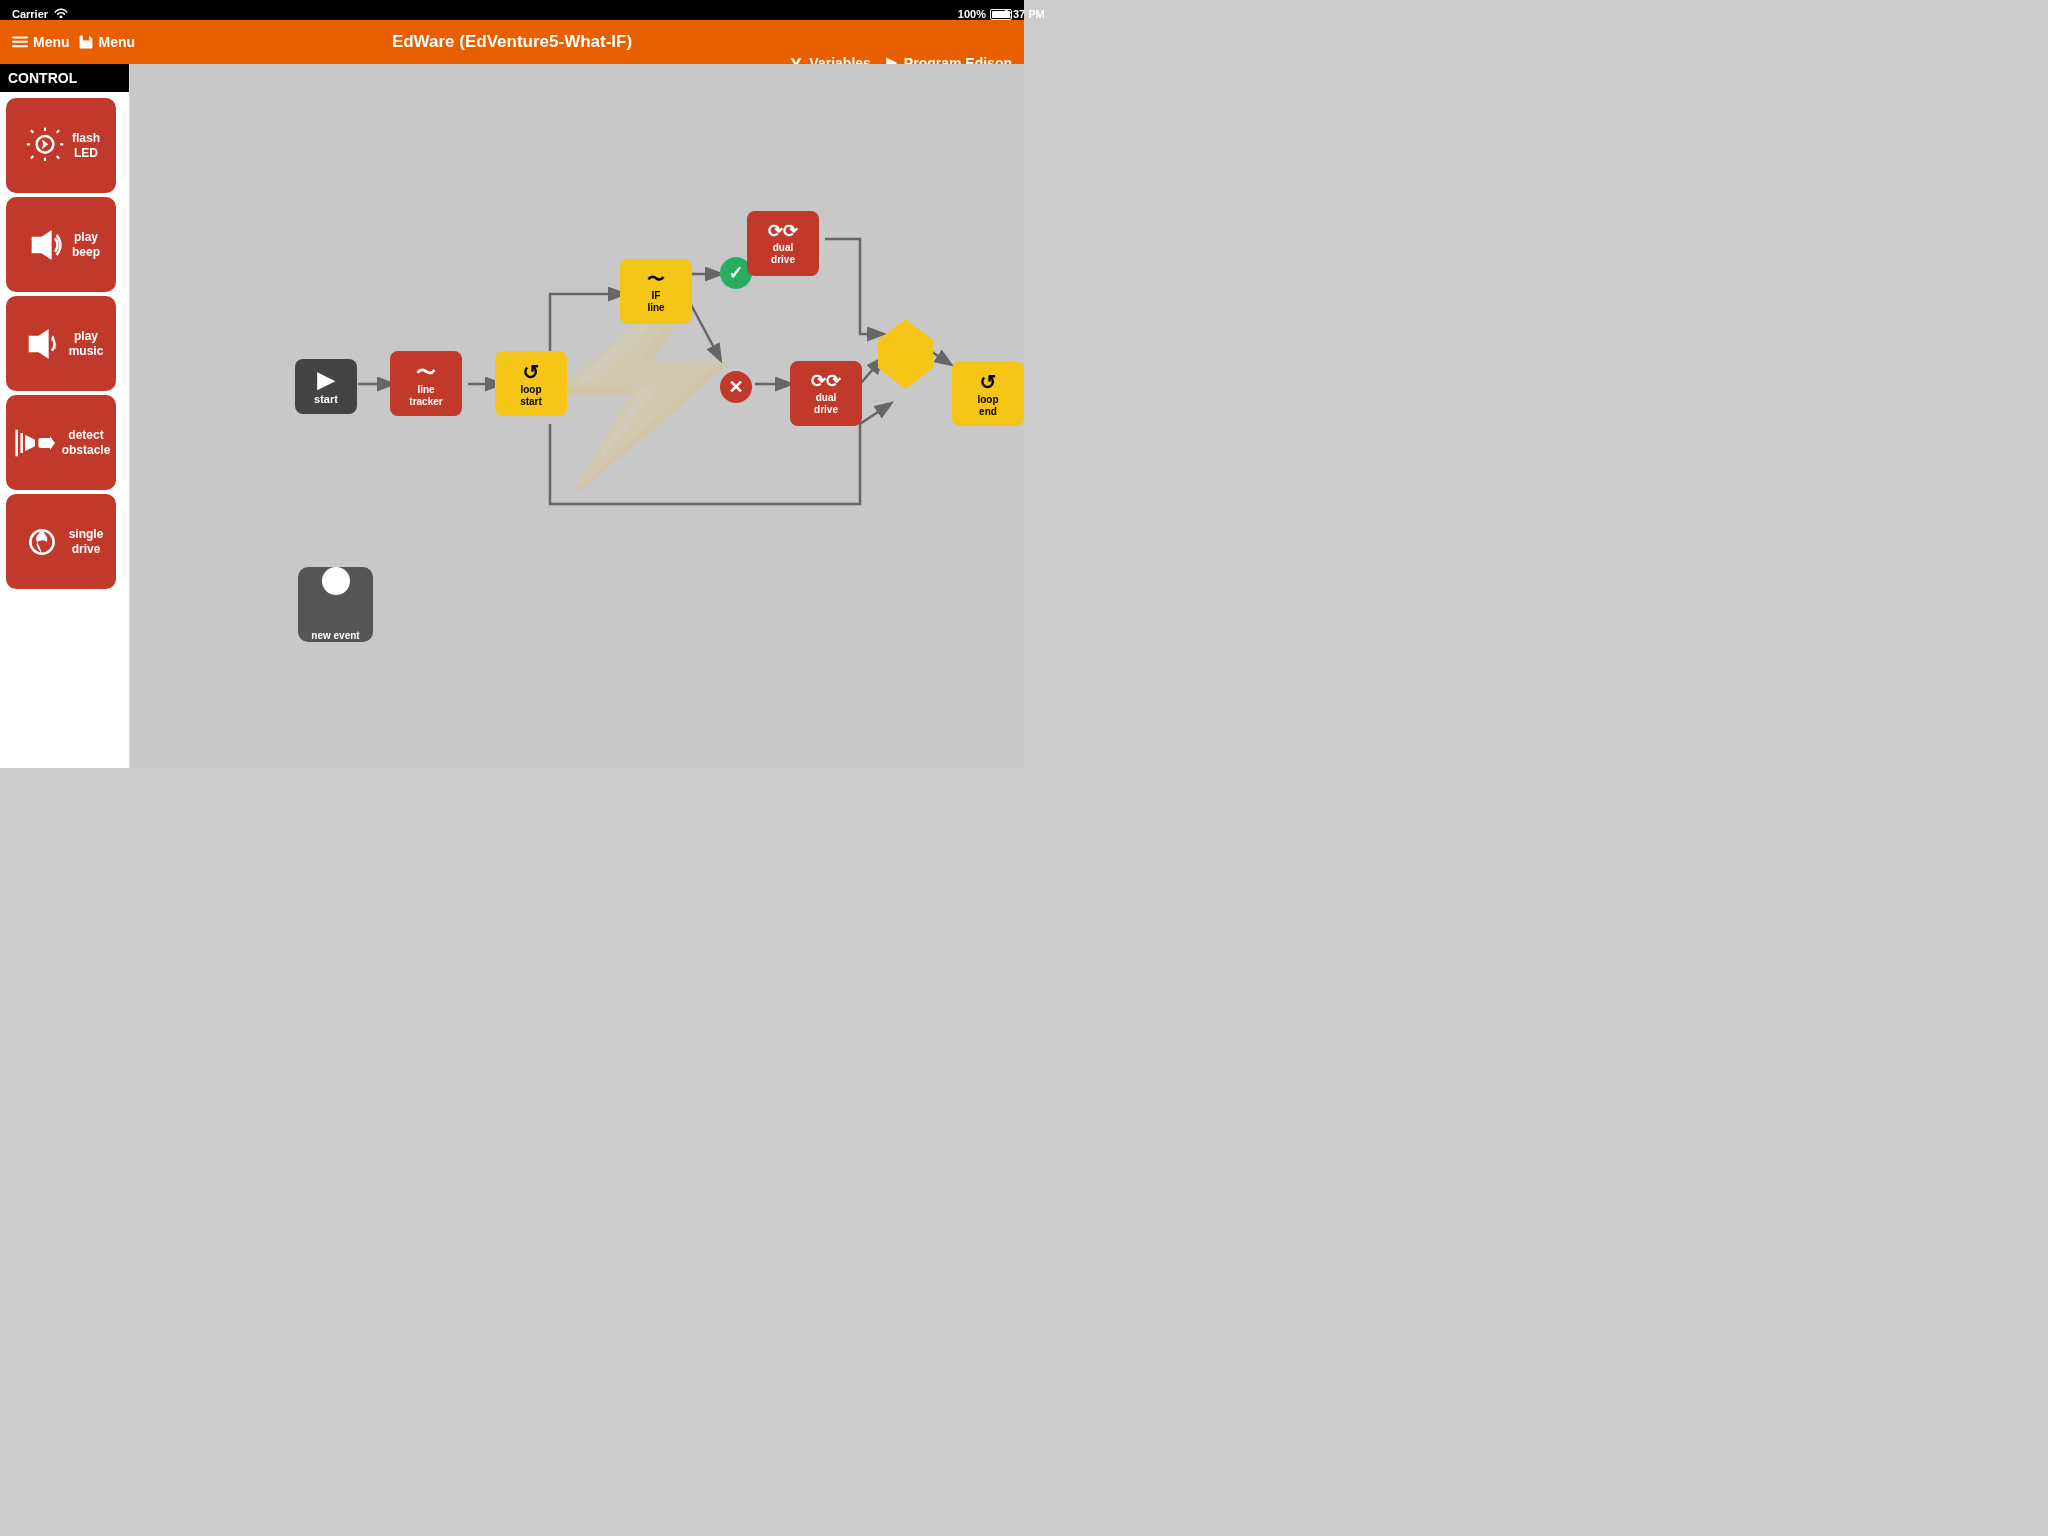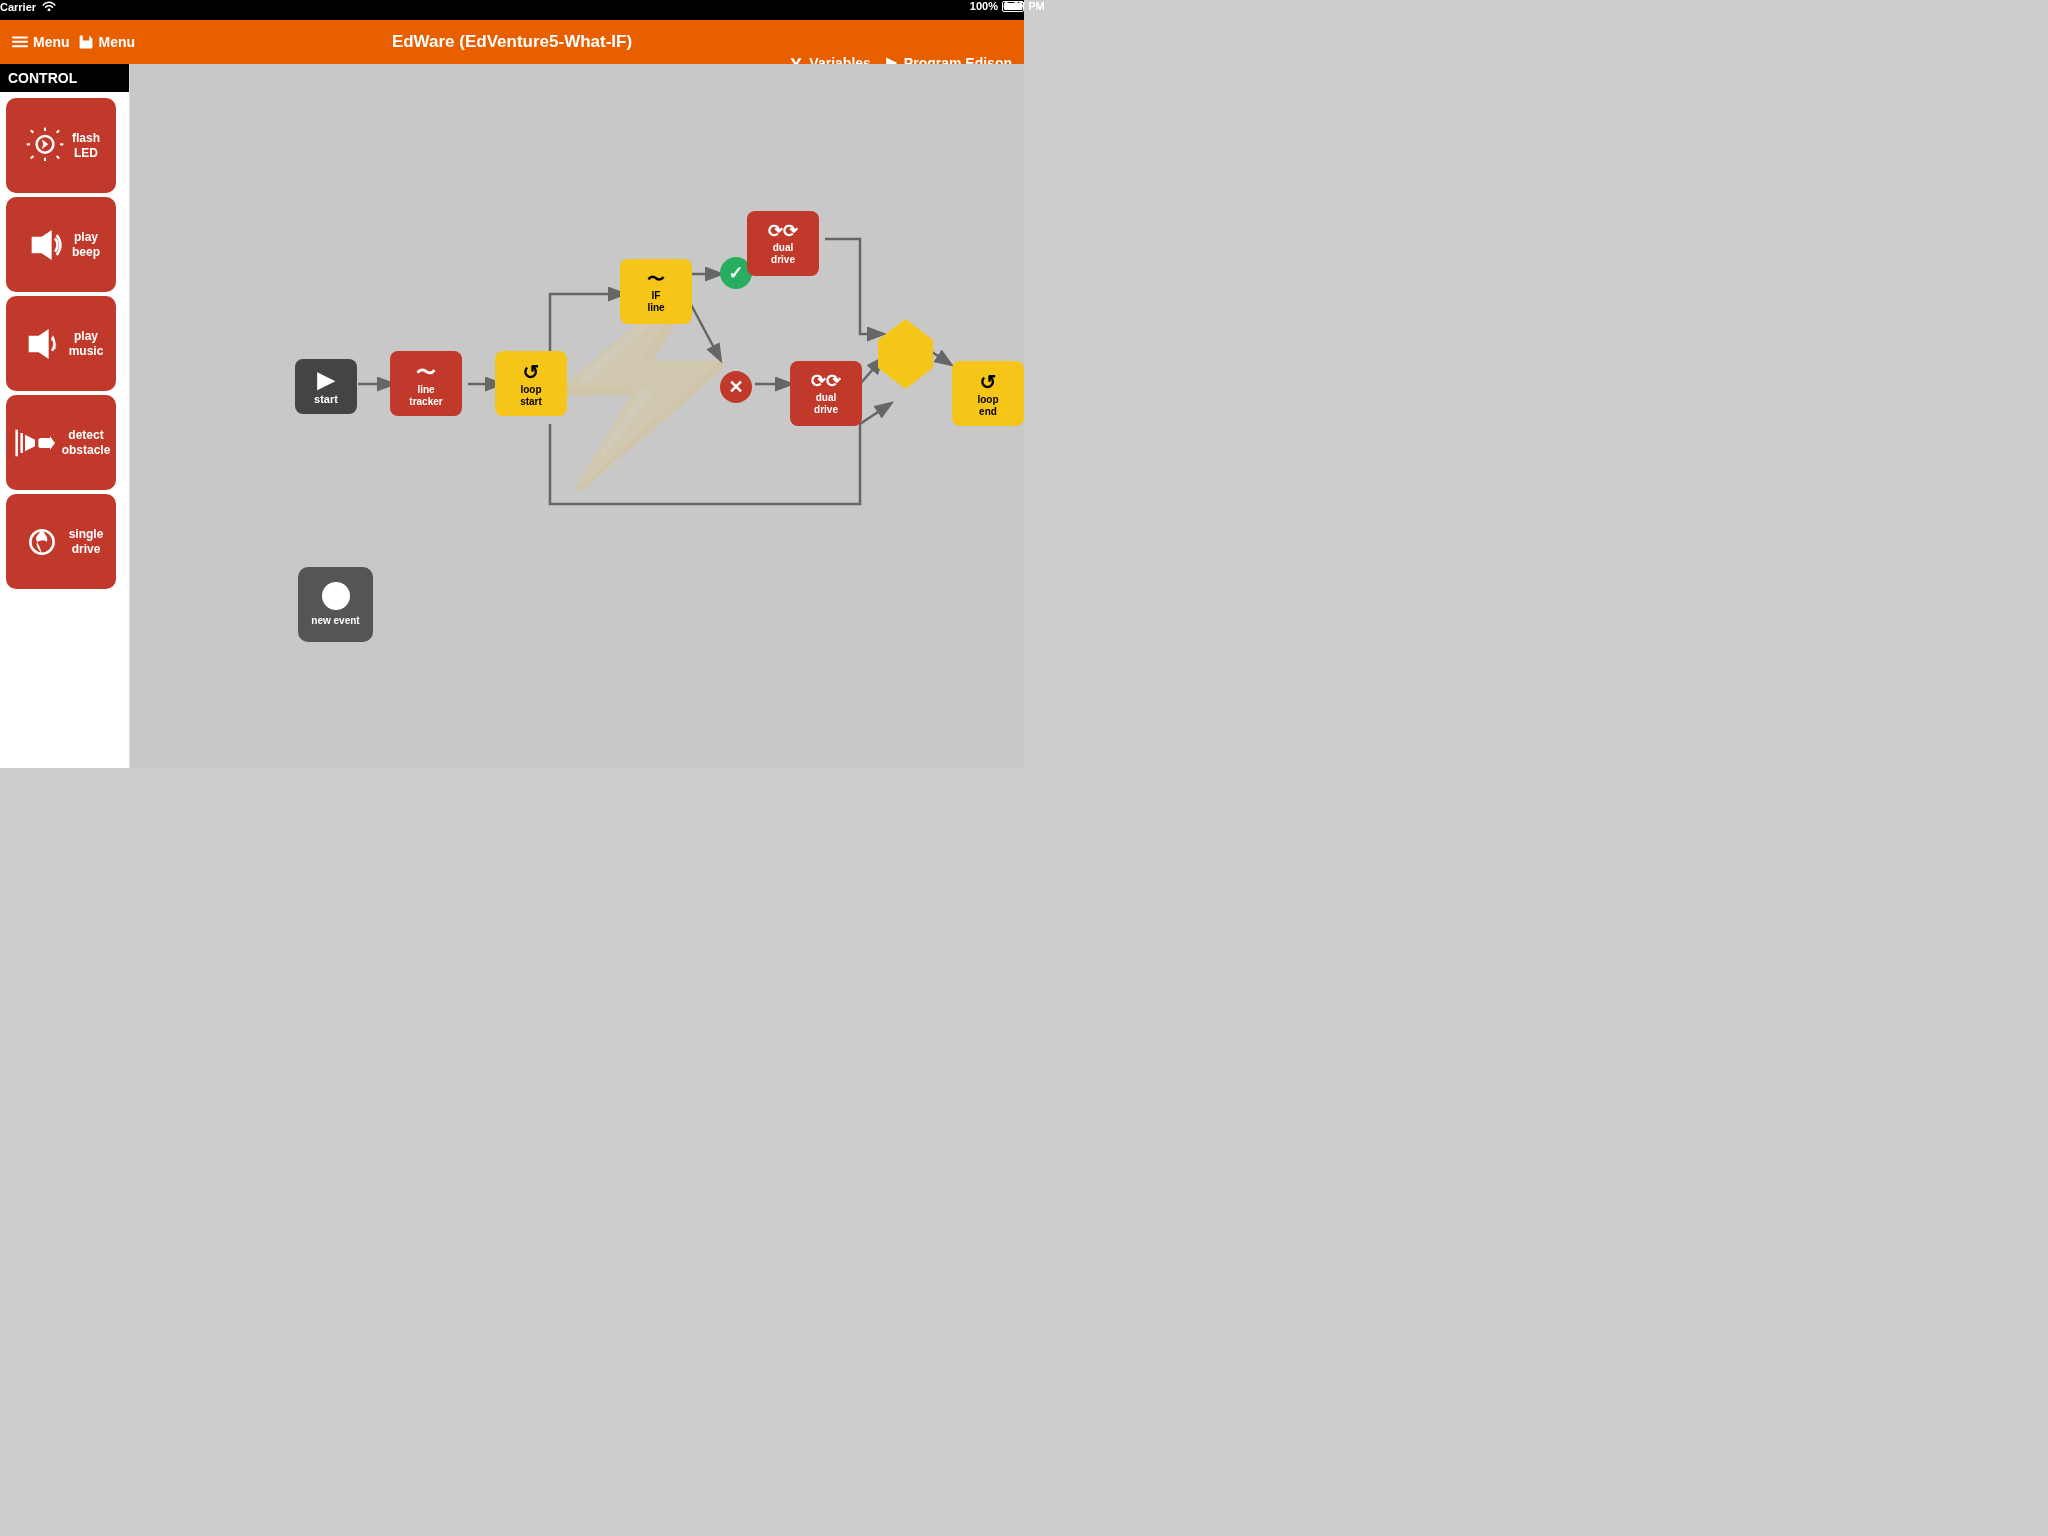--- a/index.html
+++ b/index.html
@@ -4,22 +4,22 @@
   <style>
     * { box-sizing: border-box; margin: 0; padding: 0; }
     body { width: 1024px; height: 768px; overflow: hidden; font-family: -apple-system, 'Helvetica Neue', Arial, sans-serif; background: #ccc; }
 
     
     .status-bar {
       background: #000;
       color: #fff;
       display: flex;
       justify-content: space-between;
-      align-items: flex-start;
-      padding: 0 0;
+      align-items: flex-end;
+      padding: 0 12px;
       height: 20px;
       font-size: 11px;
       font-weight: 600;
     }
     .status-left { display: flex; align-items: center; gap: 6px; }
     .status-center { position: absolute; left: 50%; transform: translateX(-50%); font-size: 11px; font-weight: 600; }
     .status-right { display: flex; align-items: center; gap: 4px; font-size: 11px; }
     .battery-bar { display: inline-block; width: 22px; height: 11px; border: 1.5px solid #fff; border-radius: 2px; position: relative; }
     .battery-bar::after { content: ''; position: absolute; top: 1px; left: 1px; right: 1px; bottom: 1px; background: #fff; border-radius: 1px; }
 
@@ -390,20 +390,20 @@
     </div>
 
     <div style="position:absolute; left:748px; top:255px; width:55px; height:70px; background:#f5c518; border-radius:4px; clip-path: polygon(50% 0%, 100% 30%, 100% 70%, 50% 100%, 0% 70%, 0% 30%); display:flex; align-items:center; justify-content:center;">
     </div>
 
     <div class="node node-yellow" style="left:822px; top:297px; width:72px; height:65px;">
       <div style="font-size:20px; color:#000;">↺</div>
       <div style="font-size:10px; font-weight:700; color:#000;">loop<br>end</div>
     </div>
 
-    <div class="new-event-node" style="left:168px; top:503px;">
+    <div class="new-event-node" style="left:168px; top:503px;justify-content:space-between;">
       <div class="new-event-circle"></div>
       <div style="font-size:10px; font-weight:700; text-align:center; line-height:1.2; margin-top:3px;">new
 event</div>
     </div>
 
   </div>
 </div>
 
 </body></html>

